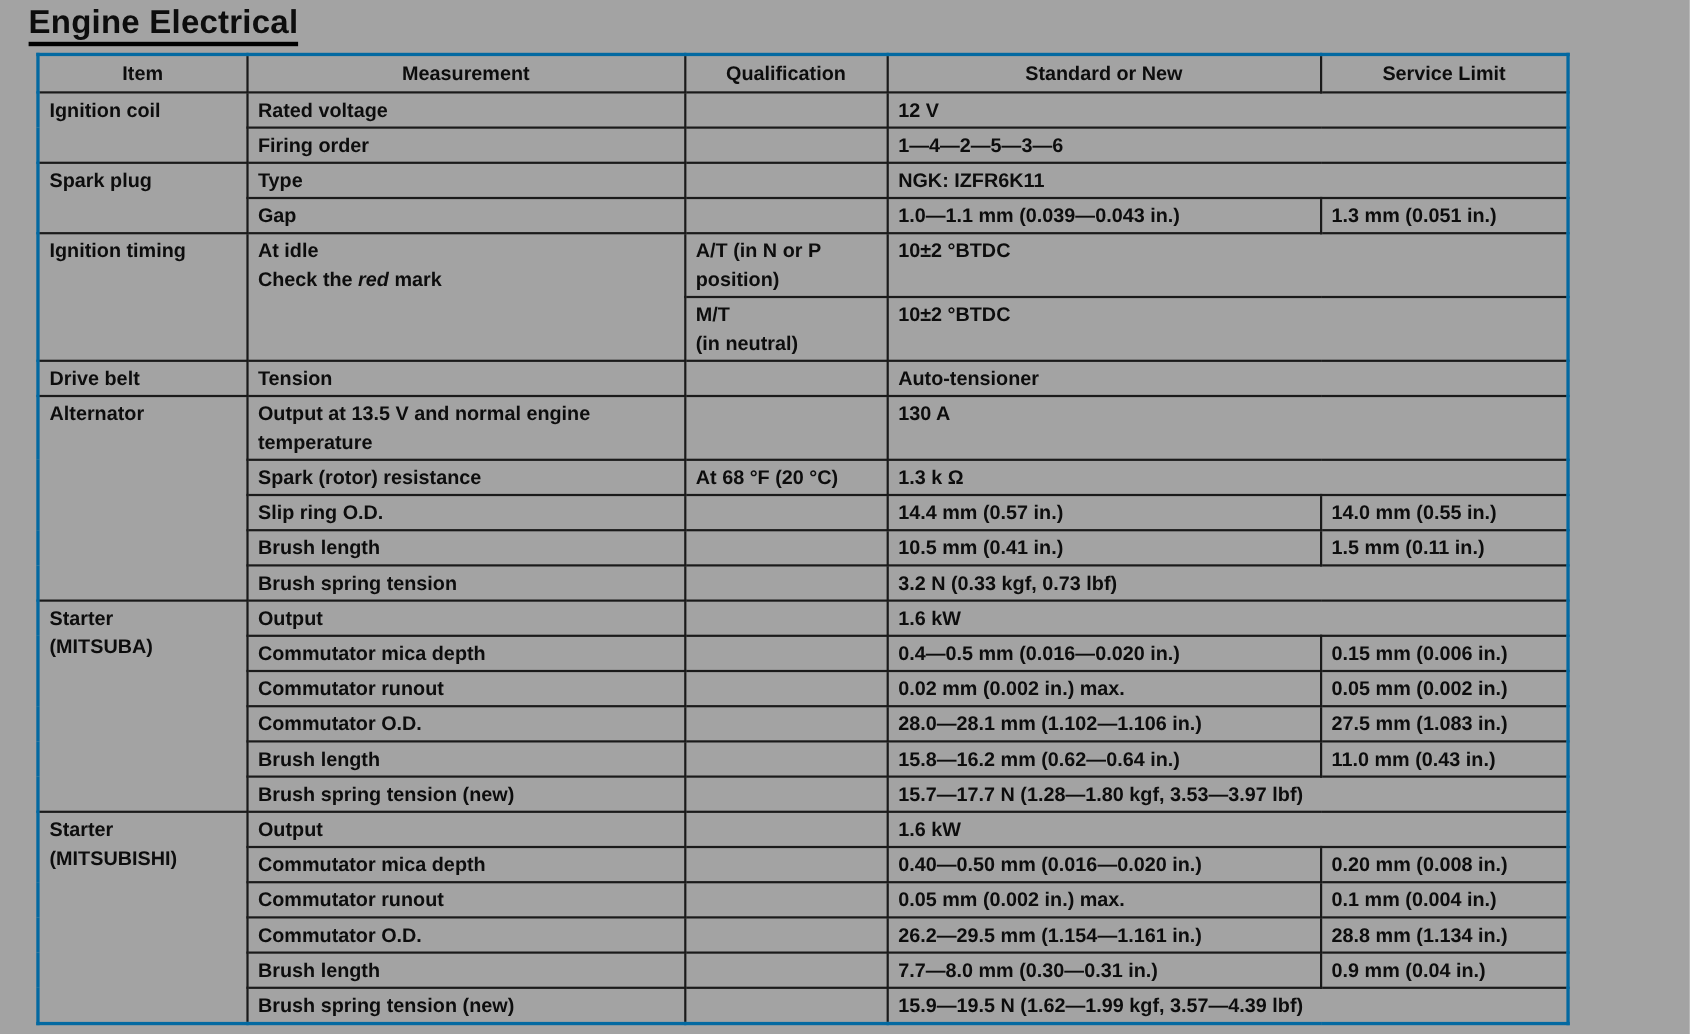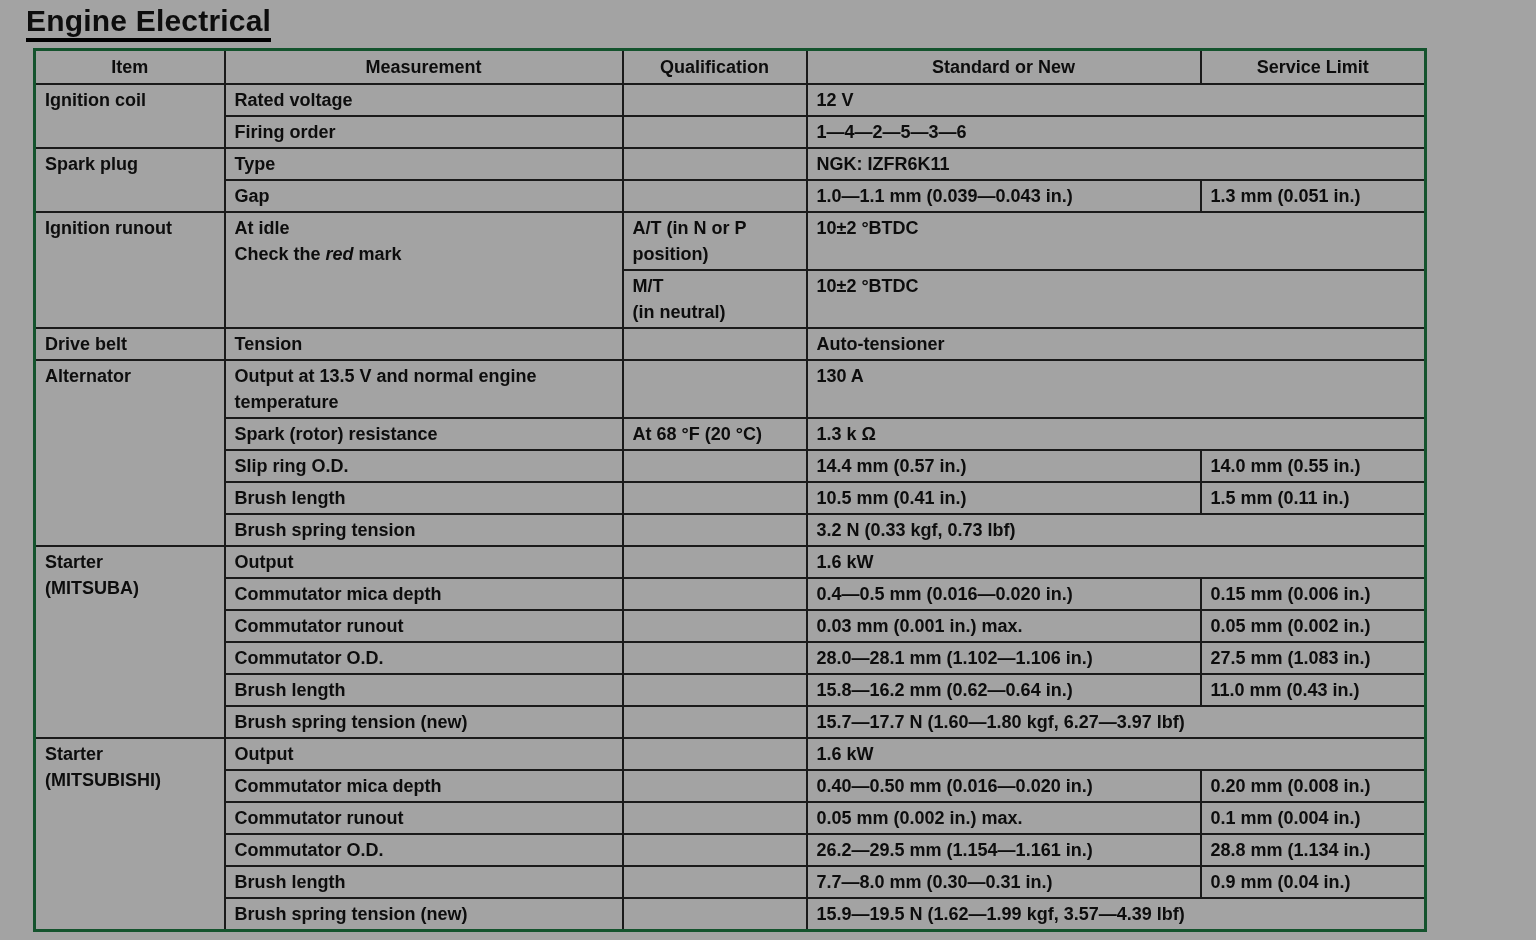--- a/index.html
+++ b/index.html
@@ -27,21 +27,21 @@
   .page-title span {
     display: inline-block;
     border-bottom: 4px solid #000;
     padding-bottom: 0px;
   }
   table.spec {
     border-collapse: collapse;
     table-layout: fixed;
     margin-left: 33px;
     width: 1391px;
-    border: 3px solid #14532d;
+    border: 3px solid #0369a1;
   }
   table.spec th,
   table.spec td {
     border: 2px solid #1a1a1a;
     vertical-align: top;
     padding: 2px 9px;
     font-size: 18px;
     font-weight: bold;
     line-height: 26px;
     white-space: pre-line;
@@ -98,21 +98,21 @@
           <td class="col-qual"></td>
           <td class="col-standard" colspan="2">NGK: IZFR6K11</td>
         </tr>
         <tr>
           <td class="col-measure">Gap</td>
           <td class="col-qual"></td>
           <td class="col-standard">1.0—1.1 mm (0.039—0.043 in.)</td>
           <td class="col-service">1.3 mm (0.051 in.)</td>
         </tr>
         <tr>
-          <td class="col-item" rowspan="2">Ignition runout</td>
+          <td class="col-item" rowspan="2">Ignition timing</td>
           <td class="col-measure" rowspan="2">At idle
 Check the <i>red</i> mark</td>
           <td class="col-qual">A/T (in N or P
 position)</td>
           <td class="col-standard" colspan="2">10±2 °BTDC</td>
         </tr>
         <tr>
           <td class="col-qual">M/T
 (in neutral)</td>
           <td class="col-standard" colspan="2">10±2 °BTDC</td>
@@ -161,39 +161,39 @@
         </tr>
         <tr>
           <td class="col-measure">Commutator mica depth</td>
           <td class="col-qual"></td>
           <td class="col-standard">0.4—0.5 mm (0.016—0.020 in.)</td>
           <td class="col-service">0.15 mm (0.006 in.)</td>
         </tr>
         <tr>
           <td class="col-measure">Commutator runout</td>
           <td class="col-qual"></td>
-          <td class="col-standard">0.03 mm (0.001 in.) max.</td>
+          <td class="col-standard">0.02 mm (0.002 in.) max.</td>
           <td class="col-service">0.05 mm (0.002 in.)</td>
         </tr>
         <tr>
           <td class="col-measure">Commutator O.D.</td>
           <td class="col-qual"></td>
           <td class="col-standard">28.0—28.1 mm (1.102—1.106 in.)</td>
           <td class="col-service">27.5 mm (1.083 in.)</td>
         </tr>
         <tr>
           <td class="col-measure">Brush length</td>
           <td class="col-qual"></td>
           <td class="col-standard">15.8—16.2 mm (0.62—0.64 in.)</td>
           <td class="col-service">11.0 mm (0.43 in.)</td>
         </tr>
         <tr>
           <td class="col-measure">Brush spring tension (new)</td>
           <td class="col-qual"></td>
-          <td class="col-standard" colspan="2">15.7—17.7 N (1.60—1.80 kgf, 6.27—3.97 lbf)</td>
+          <td class="col-standard" colspan="2">15.7—17.7 N (1.28—1.80 kgf, 3.53—3.97 lbf)</td>
         </tr>
         <tr>
           <td class="col-item" rowspan="6">Starter
 (MITSUBISHI)</td>
           <td class="col-measure">Output</td>
           <td class="col-qual"></td>
           <td class="col-standard" colspan="2">1.6 kW</td>
         </tr>
         <tr>
           <td class="col-measure">Commutator mica depth</td>

